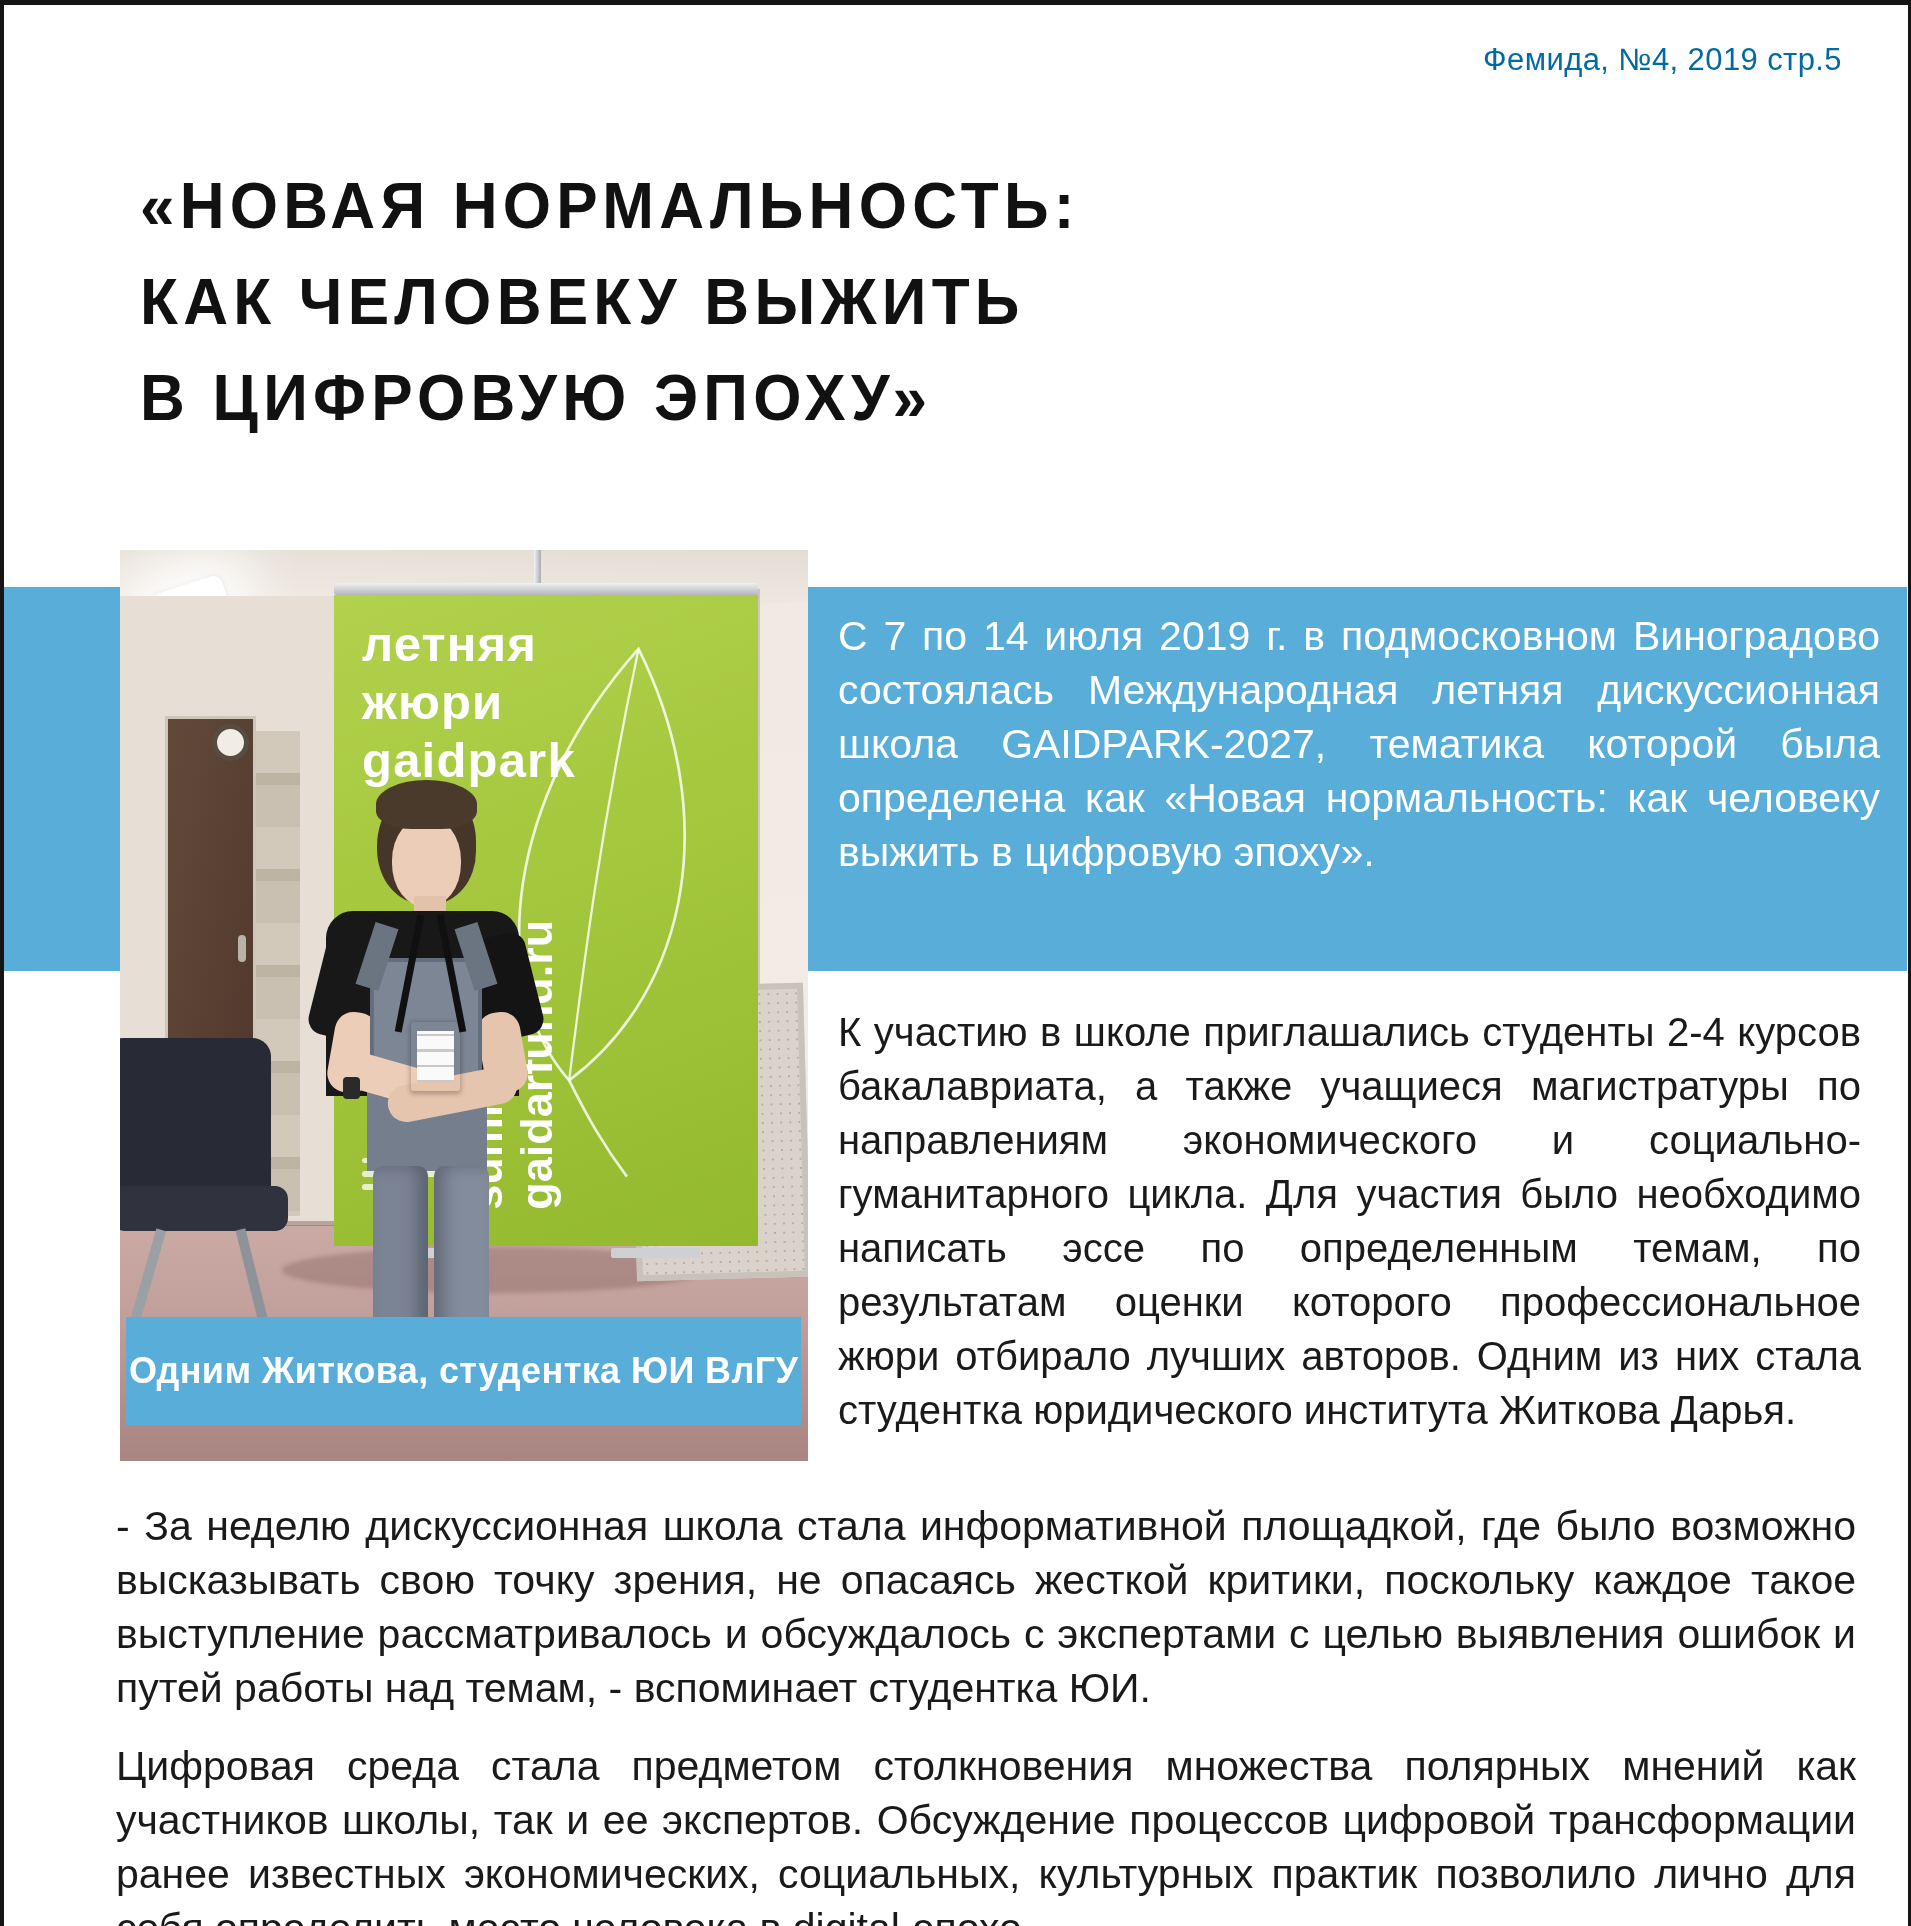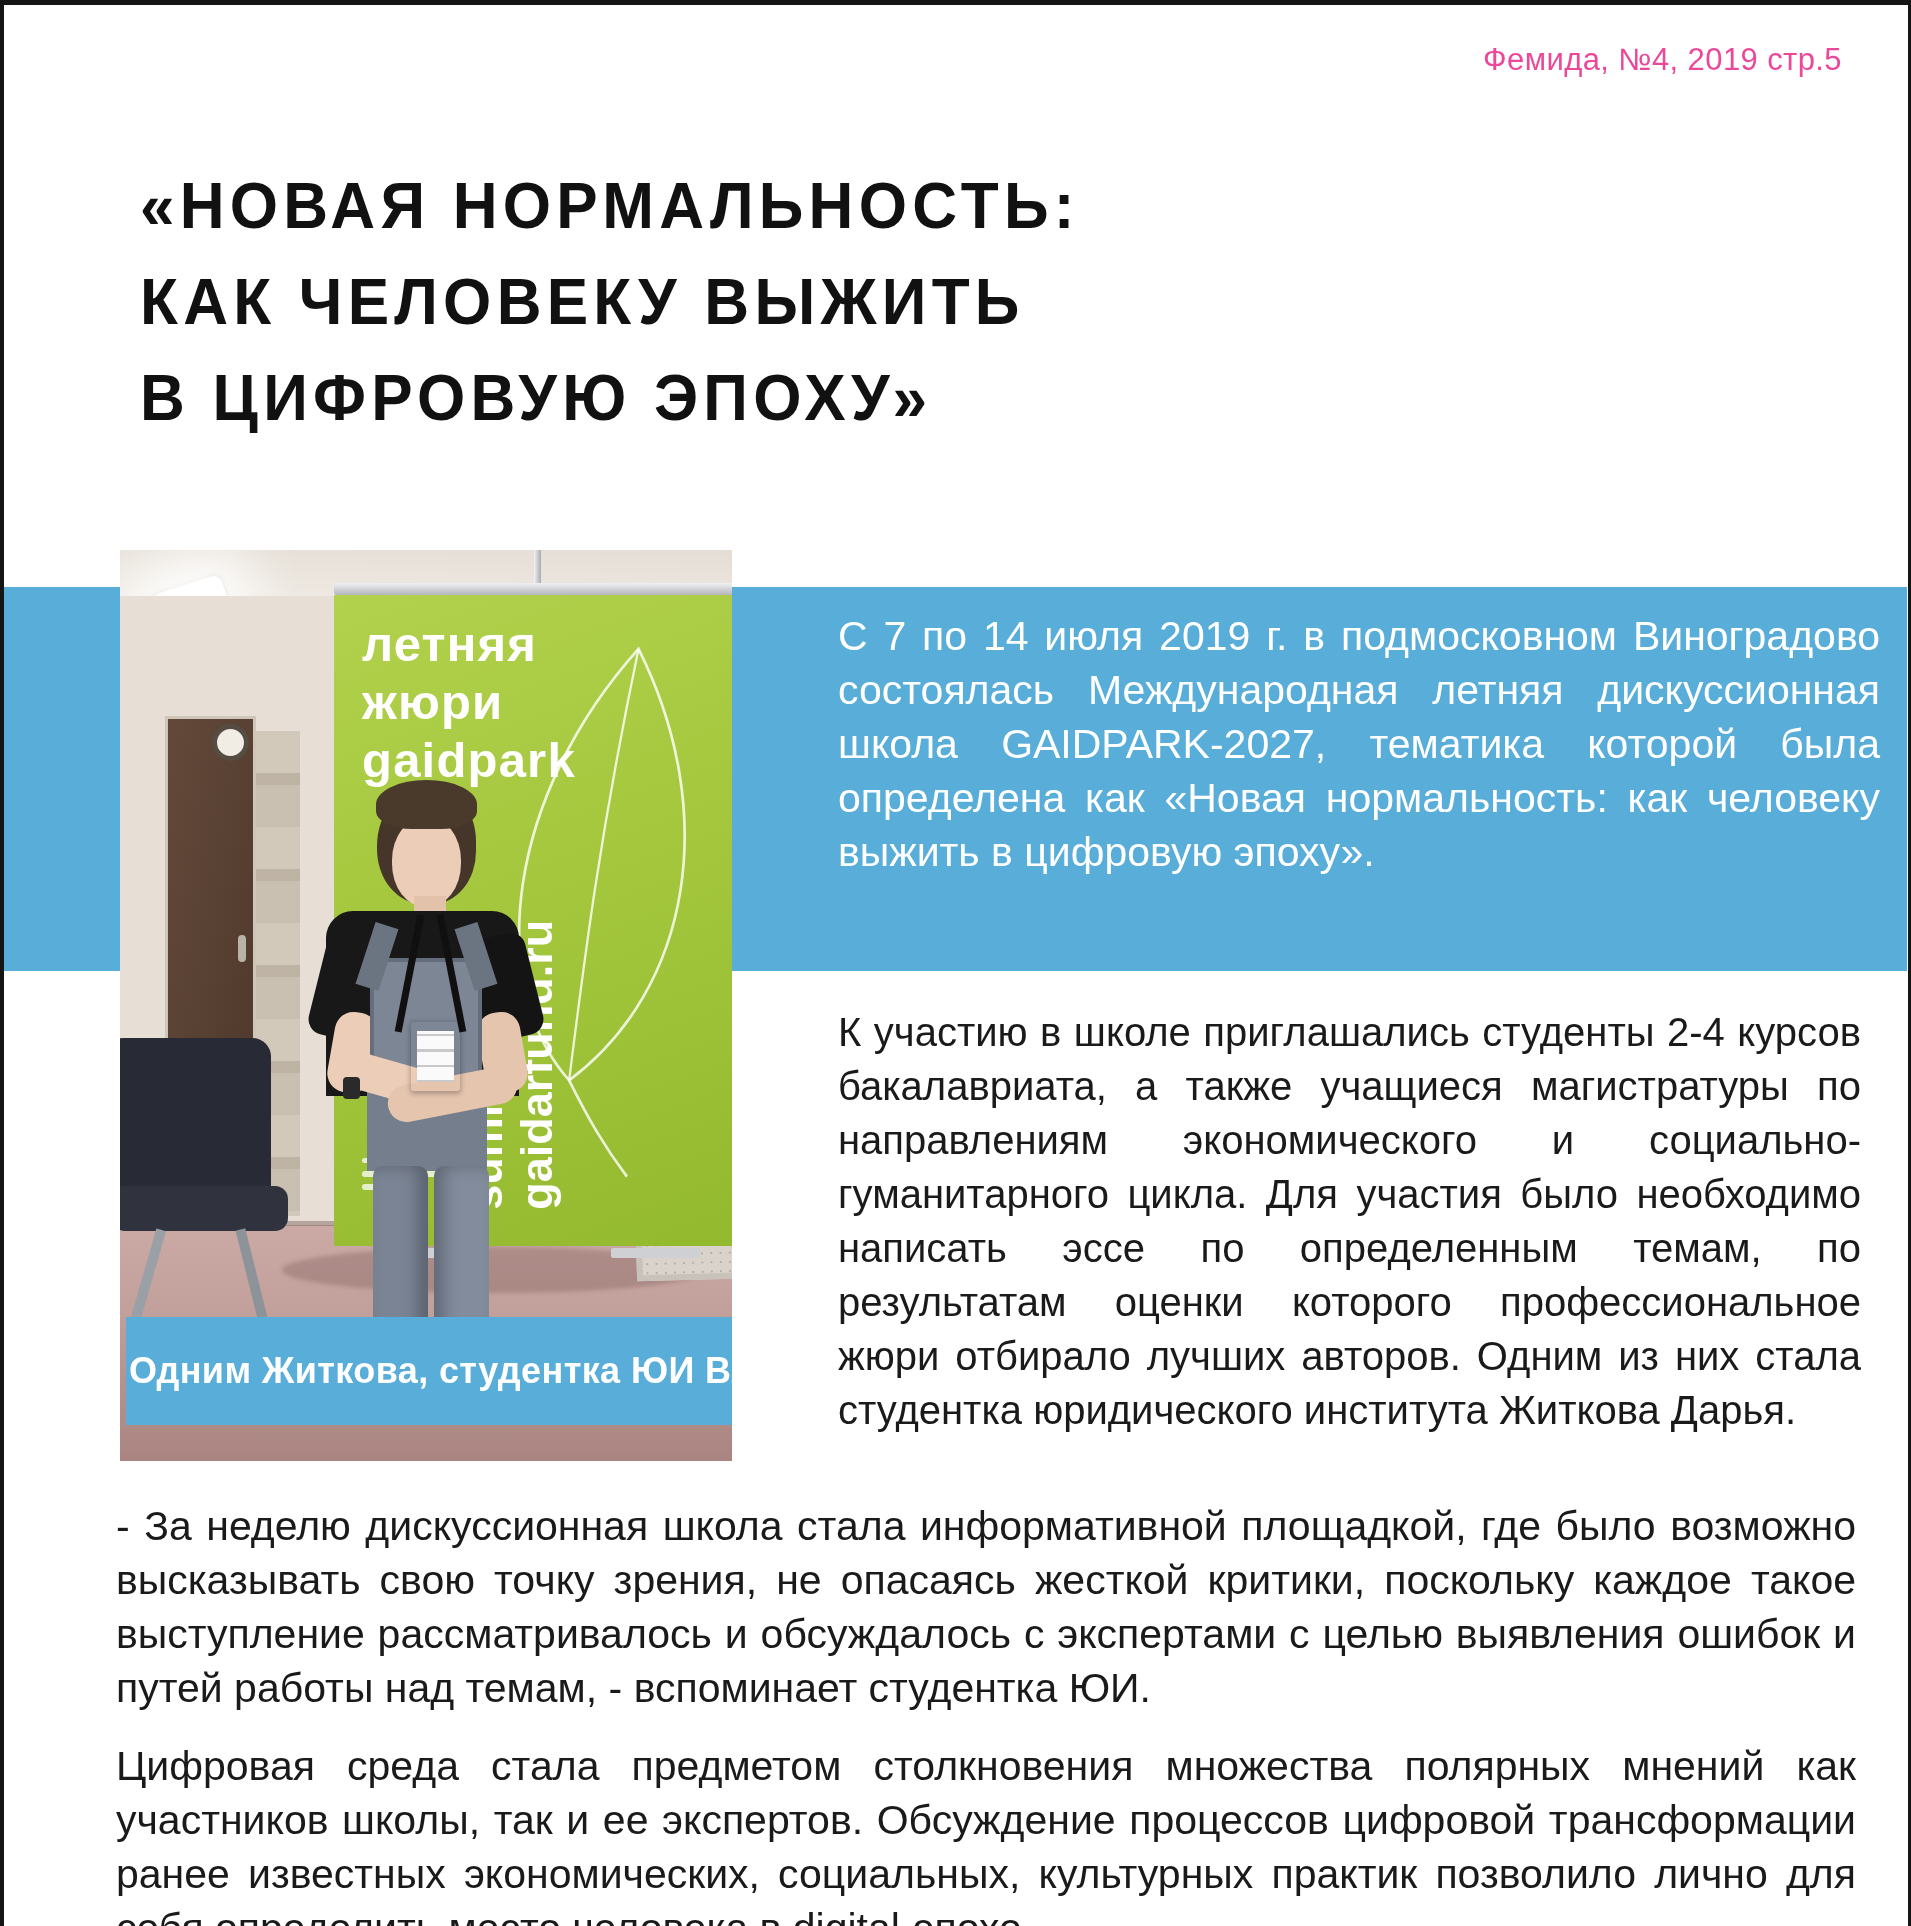--- a/index.html
+++ b/index.html
@@ -7,37 +7,37 @@
     --wall:#F0EAE2; --wall_shade:#E7DFD5; --door:#5C4536; --floor_rose:#C2A09B;
     --denim:#7C8694; --skin:#ECCDB8; --hair:#46362A; --chair_dark:#282A35; --metal:#C7C8CC;
   }
   *{margin:0;padding:0;box-sizing:border-box;}
   html,body{background:#555;}
   body{font-family:"Liberation Sans",sans-serif;color:var(--ink);}
   .page{position:relative;width:1911px;height:2703px;background:#fff;overflow:hidden;
         border-top:5.4px solid #151515;border-left:4.6px solid #151515;border-right:3.5px solid #151515;border-bottom:5px solid #151515;}
   .b{font-weight:normal;}
 
-  .page-header{position:absolute;top:37px;right:66px;font-size:31px;letter-spacing:0.4px;color:#ec4899;}
+  .page-header{position:absolute;top:37px;right:66px;font-size:31px;letter-spacing:0.4px;color:#0369a1;}
 
   .article-title{position:absolute;left:136px;top:153px;font-weight:bold;font-size:64px;
                  line-height:96px;letter-spacing:5.4px;color:#111;transform:scaleX(.97);transform-origin:left top;}
 
   .blue-band{position:absolute;left:0;top:582px;width:1903px;height:384px;background:var(--accent_blue);}
 
   .intro-box{position:absolute;left:834px;top:604px;width:1042px;color:#fff;
              font-size:41px;line-height:54px;text-align:justify;}
   .side-par{position:absolute;left:834px;top:1000px;width:1023px;
             font-size:40px;line-height:54px;text-align:justify;}
 
   .body-text{position:absolute;left:112px;top:1494px;width:1740px;}
   .body-text p{font-size:41px;line-height:54px;text-align:justify;margin-bottom:24px;}
 
   
-  .photo{position:absolute;left:116px;top:545px;width:612px;height:911px;overflow:hidden;
+  .photo{position:absolute;left:116px;top:545px;width:688px;height:911px;overflow:hidden;
          background:linear-gradient(180deg,#efe9e2 0%,#f2ece5 55%,#e9e0d7 78%);}
   .ph-ceiling{position:absolute;left:-15.4px;top:-23px;width:732px;height:92px;
               background:linear-gradient(185deg,#ddd5cc,#f6f2ec);transform:rotate(-3deg);}
   .ph-spot{position:absolute;left:34px;top:34px;width:73px;height:37px;background:#fff;border-radius:9.2px;
            transform:rotate(-18deg);box-shadow:0 0 54px 27px rgba(255,255,255,.95),0 0 3.9px 0.8px rgba(160,150,140,.6);}
   .ph-wall-left{position:absolute;left:0;top:46px;width:218px;height:647px;background:var(--wall_shade);}
   .ph-door{position:absolute;left:45px;top:166px;width:91px;height:462px;border:3.9px solid #cfc6ba;
            background:linear-gradient(100deg,#63493a,#4e382b);}
   .ph-door-handle{position:absolute;right:7px;top:216px;width:8.5px;height:27px;background:#b9b2a6;border-radius:3.9px;}
   .ph-stone{position:absolute;left:136px;top:181px;width:44px;height:485px;

